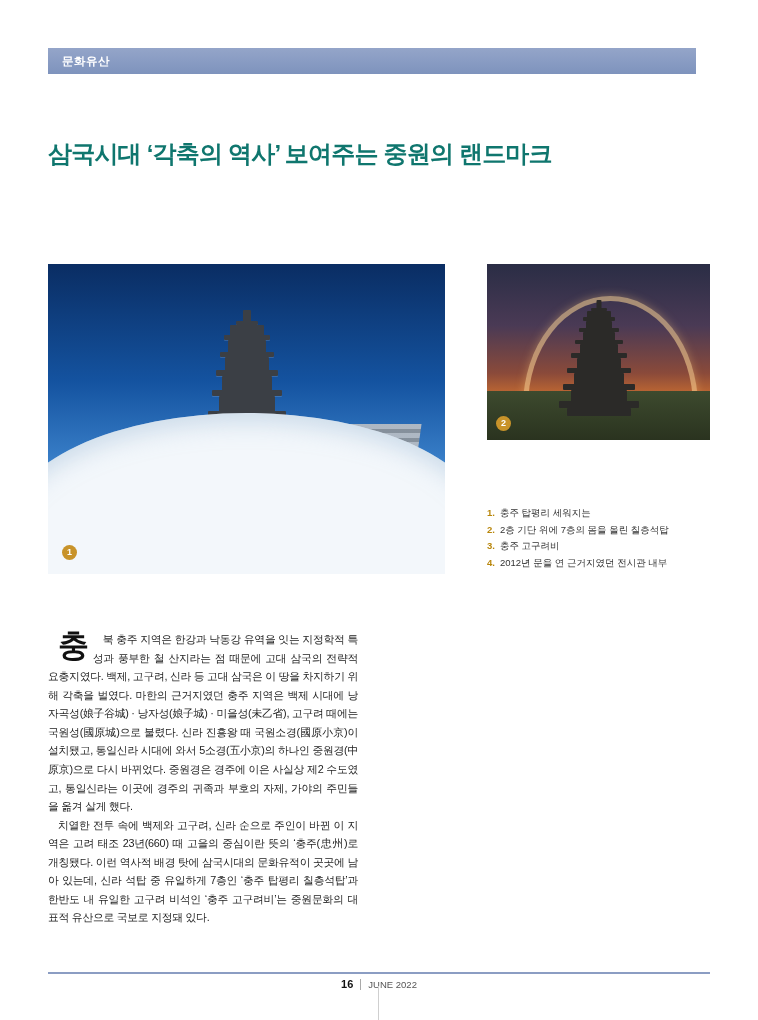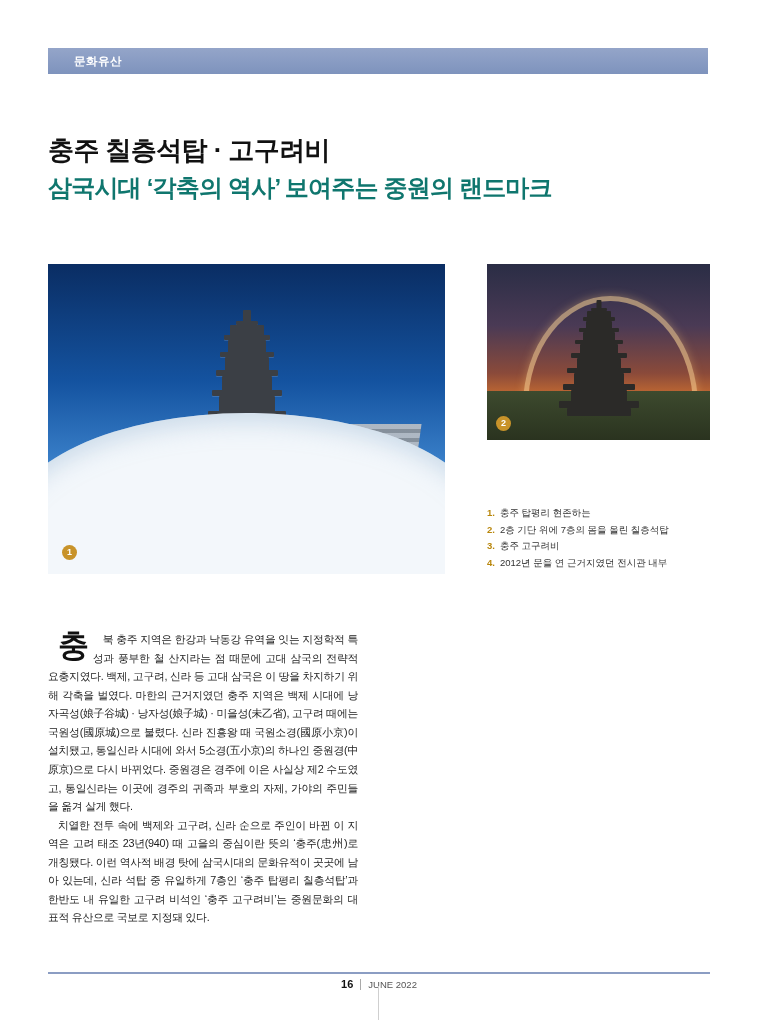--- a/index.html
+++ b/index.html
@@ -20,21 +20,20 @@
   .header-band {
     position: absolute;
     left: 48px;
     top: 48px;
     width: 648px;
     height: 26px;
     background: #8b9dc3;
     background: linear-gradient(180deg, #94a5c9 0%, #7e93bd 100%);
     display: flex;
     align-items: center;
-    padding-left: 12px;
   }
   .header-band .cat {
     color: #ffffff;
     font-size: 11.5px;
     font-weight: bold;
     letter-spacing: 0.5px;
     padding-left: 14px;
   }
 
   
@@ -290,21 +289,20 @@
   }
 </style>
 </head>
 <body>
 
 <div class="header-band">
   <span class="cat">문화유산</span>
 </div>
 
 <div class="title-wrap">
-  <h1 class="title-main">충주 칠층석탑 · 고구려비</h1>
   <h2 class="title-sub">삼국시대 ‘각축의 역사’ 보여주는 중원의 랜드마크</h2>
 </div>
 
 <div class="photo-main">
   <div class="sky"></div>
   <div class="pagoda">
     <i style="top:0px;width:8px;height:12px;"></i>
     <i style="top:11px;width:22px;height:4px;"></i>
     <i style="top:15px;width:34px;height:11px;"></i>
     <i style="top:25px;width:46px;height:5px;"></i>
@@ -352,39 +350,39 @@
     <i style="top:90px;width:56px;height:12px;"></i>
     <i style="top:101px;width:80px;height:7px;"></i>
     <i style="top:108px;width:64px;height:8px;"></i>
   </div>
   <div class="photo-caption-badge" style="left:9px; bottom:9px;">2</div>
 </div>
 
 <div class="caption-list">
   <div class="cap">
     <span class="num">1.</span>
-    <span>충주 탑평리 현존하는</span>
+    <span>충주 탑평리 세워지는</span>
   </div>
   <div class="cap">
     <span class="num">2.</span>
     <span>2층 기단 위에 7층의 몸을 올린 칠층석탑</span>
   </div>
   <div class="cap">
     <span class="num">3.</span>
     <span>충주 고구려비</span>
   </div>
   <div class="cap">
     <span class="num">4.</span>
     <span>2012년 문을 연 근거지였던 전시관 내부</span>
   </div>
 </div>
 
 <div class="col col-left">
   <p class="first-par"><span class="dropcap">충</span><span>북 충주 지역은 한강과 낙동강 유역을 잇는 지정학적 특성과 풍부한 철 산지라는 점 때문에 고대 삼국의 전략적 요충지였다. 백제, 고구려, 신라 등 고대 삼국은 이 땅을 차지하기 위해 각축을 벌였다. 마한의 근거지였던 충주 지역은 백제 시대에 낭자곡성(娘子谷城) · 낭자성(娘子城) · 미을성(未乙省), 고구려 때에는 국원성(國原城)으로 불렸다. 신라 진흥왕 때 국원소경(國原小京)이 설치됐고, 통일신라 시대에 와서 5소경(五小京)의 하나인 중원경(中原京)으로 다시 바뀌었다. 중원경은 경주에 이은 사실상 제2 수도였고, 통일신라는 이곳에 경주의 귀족과 부호의 자제, 가야의 주민들을 옮겨 살게 했다.</span></p>
-  <p>치열한 전투 속에 백제와 고구려, 신라 순으로 주인이 바뀐 이 지역은 고려 태조 23년(940) 때 고을의 중심이란 뜻의 ‘충주(忠州)로 개칭됐다. 이런 역사적 배경 탓에 삼국시대의 문화유적이 곳곳에 남아 있는데, 신라 석탑 중 유일하게 7층인 ‘충주 탑평리 칠층석탑’과 한반도 내 유일한 고구려 비석인 ‘충주 고구려비’는 중원문화의 대표적 유산으로 국보로 지정돼 있다.</p>
+  <p>치열한 전투 속에 백제와 고구려, 신라 순으로 주인이 바뀐 이 지역은 고려 태조 23년(660) 때 고을의 중심이란 뜻의 ‘충주(忠州)로 개칭됐다. 이런 역사적 배경 탓에 삼국시대의 문화유적이 곳곳에 남아 있는데, 신라 석탑 중 유일하게 7층인 ‘충주 탑평리 칠층석탑’과 한반도 내 유일한 고구려 비석인 ‘충주 고구려비’는 중원문화의 대표적 유산으로 국보로 지정돼 있다.</p>
 </div>
 
 <div class="col col-right">
 </div>
 
 <div class="footer-rule"></div>
 <div class="footer">
   <span class="pageno">16</span>
   <span class="divider"></span>
   <span>JUNE 2022</span>

